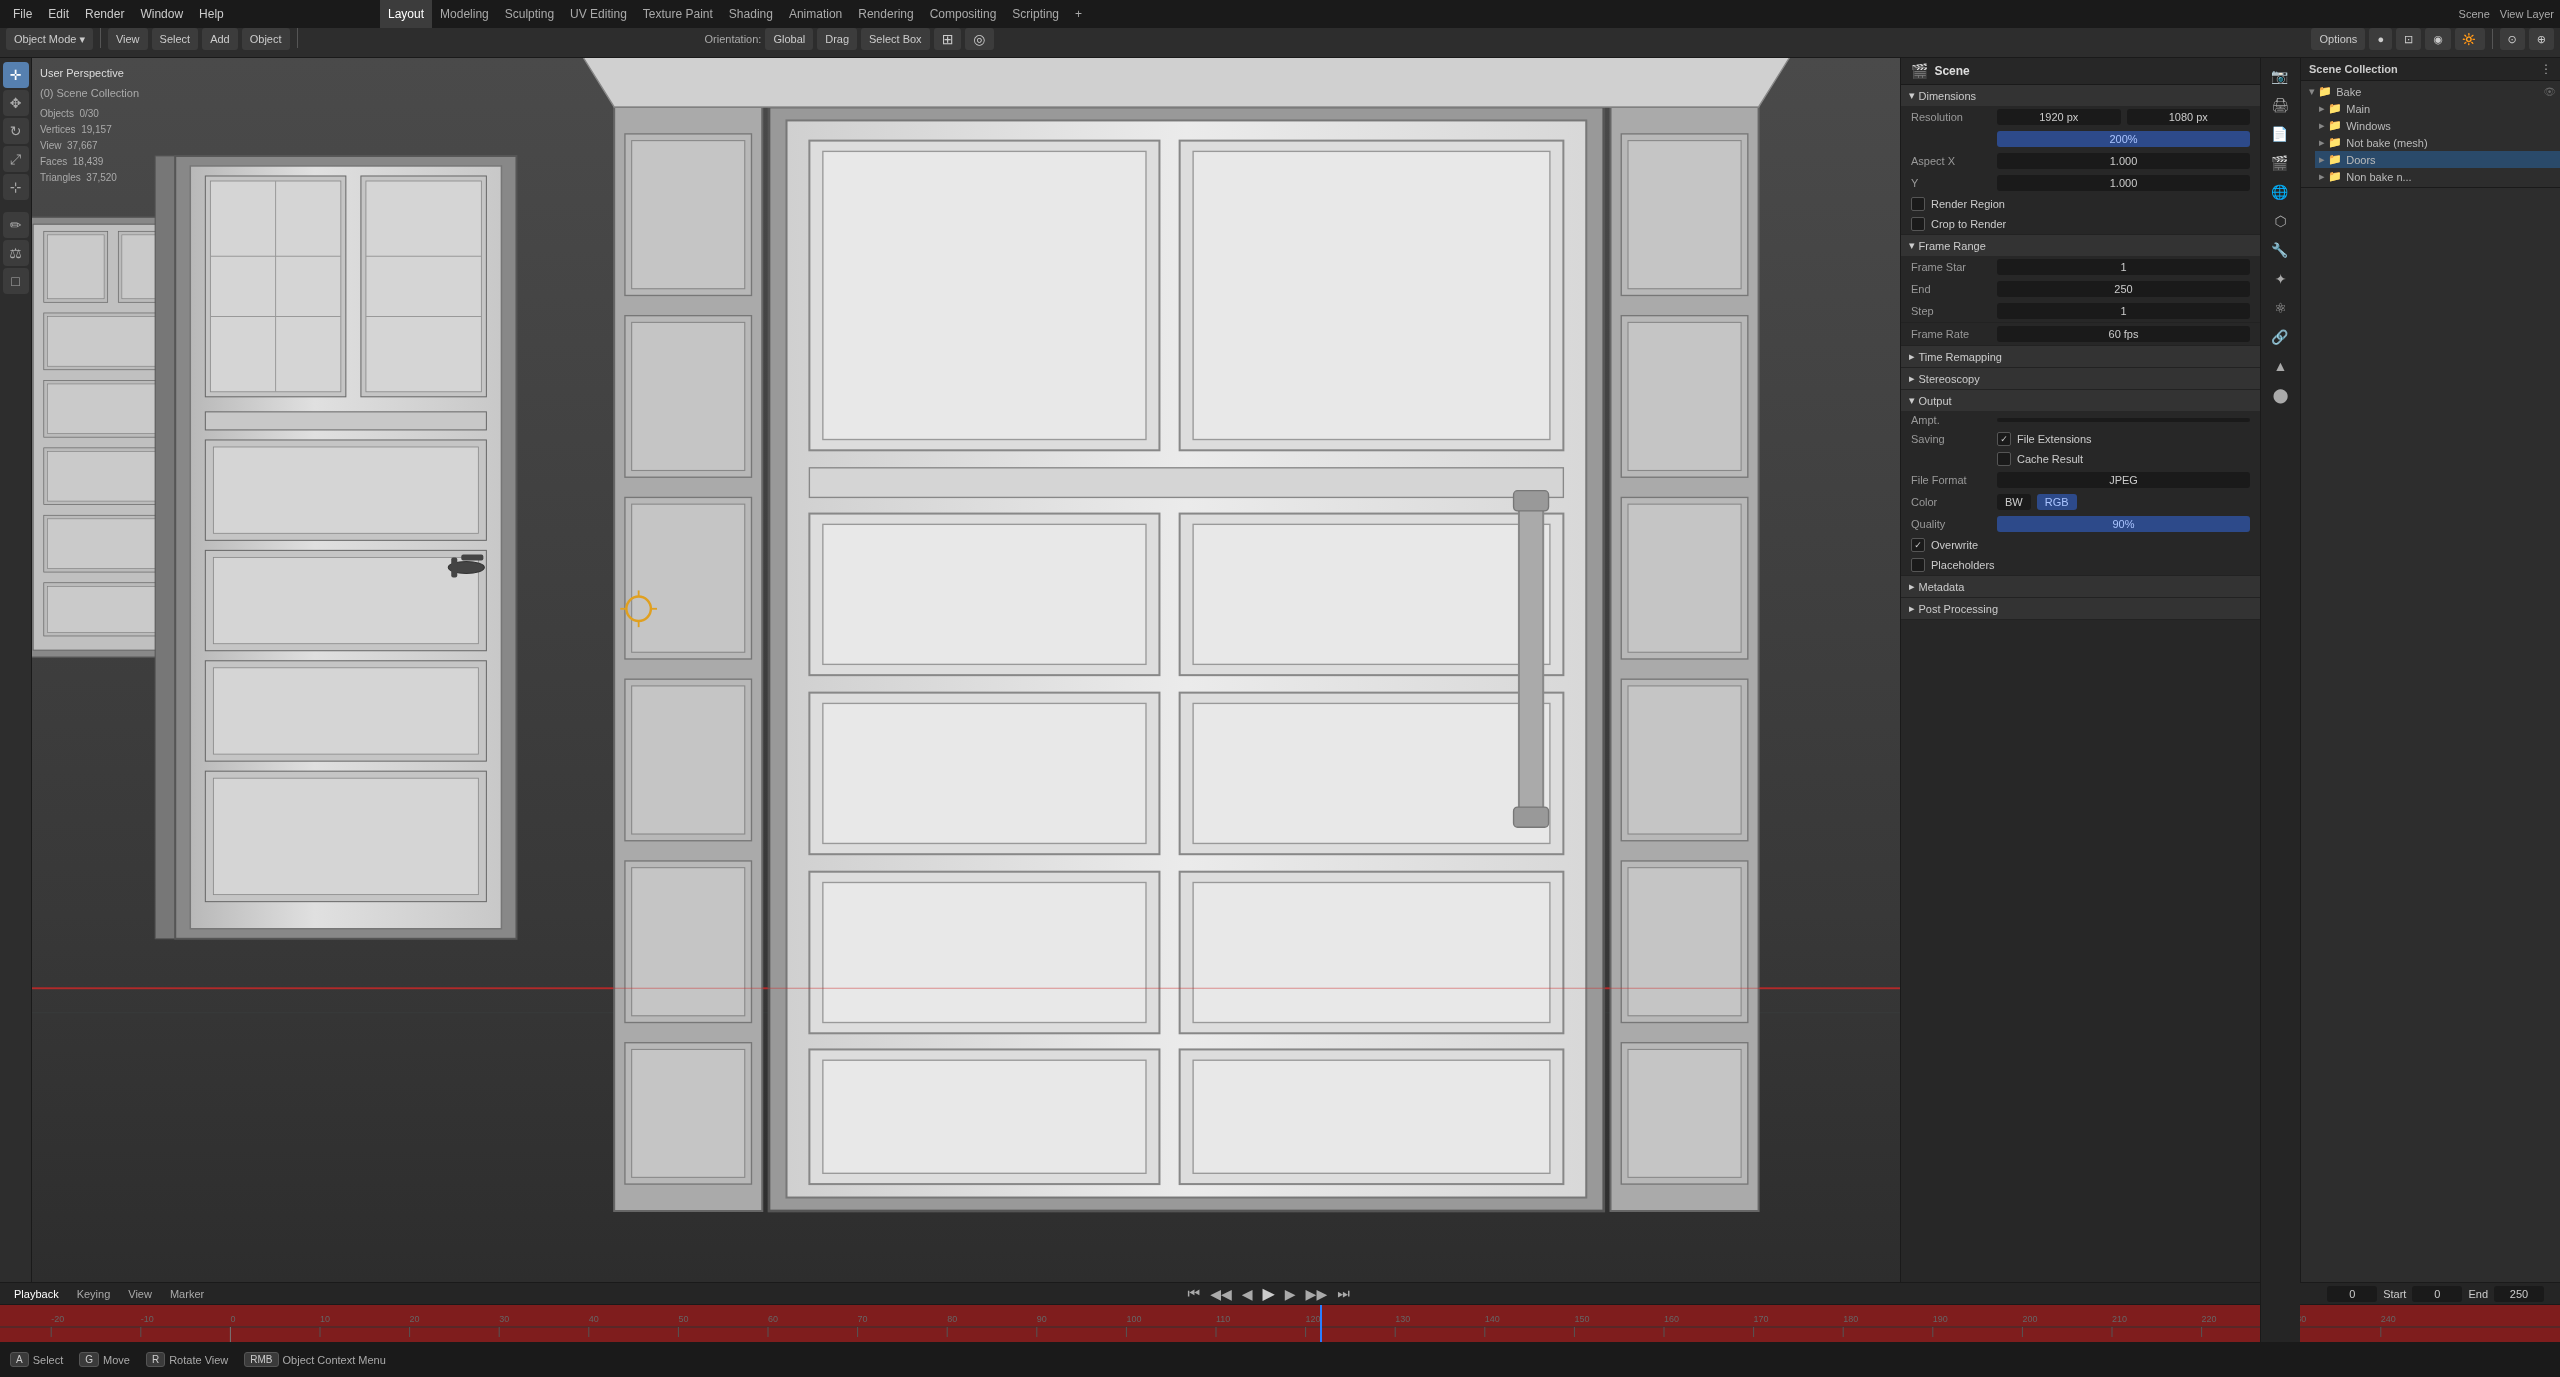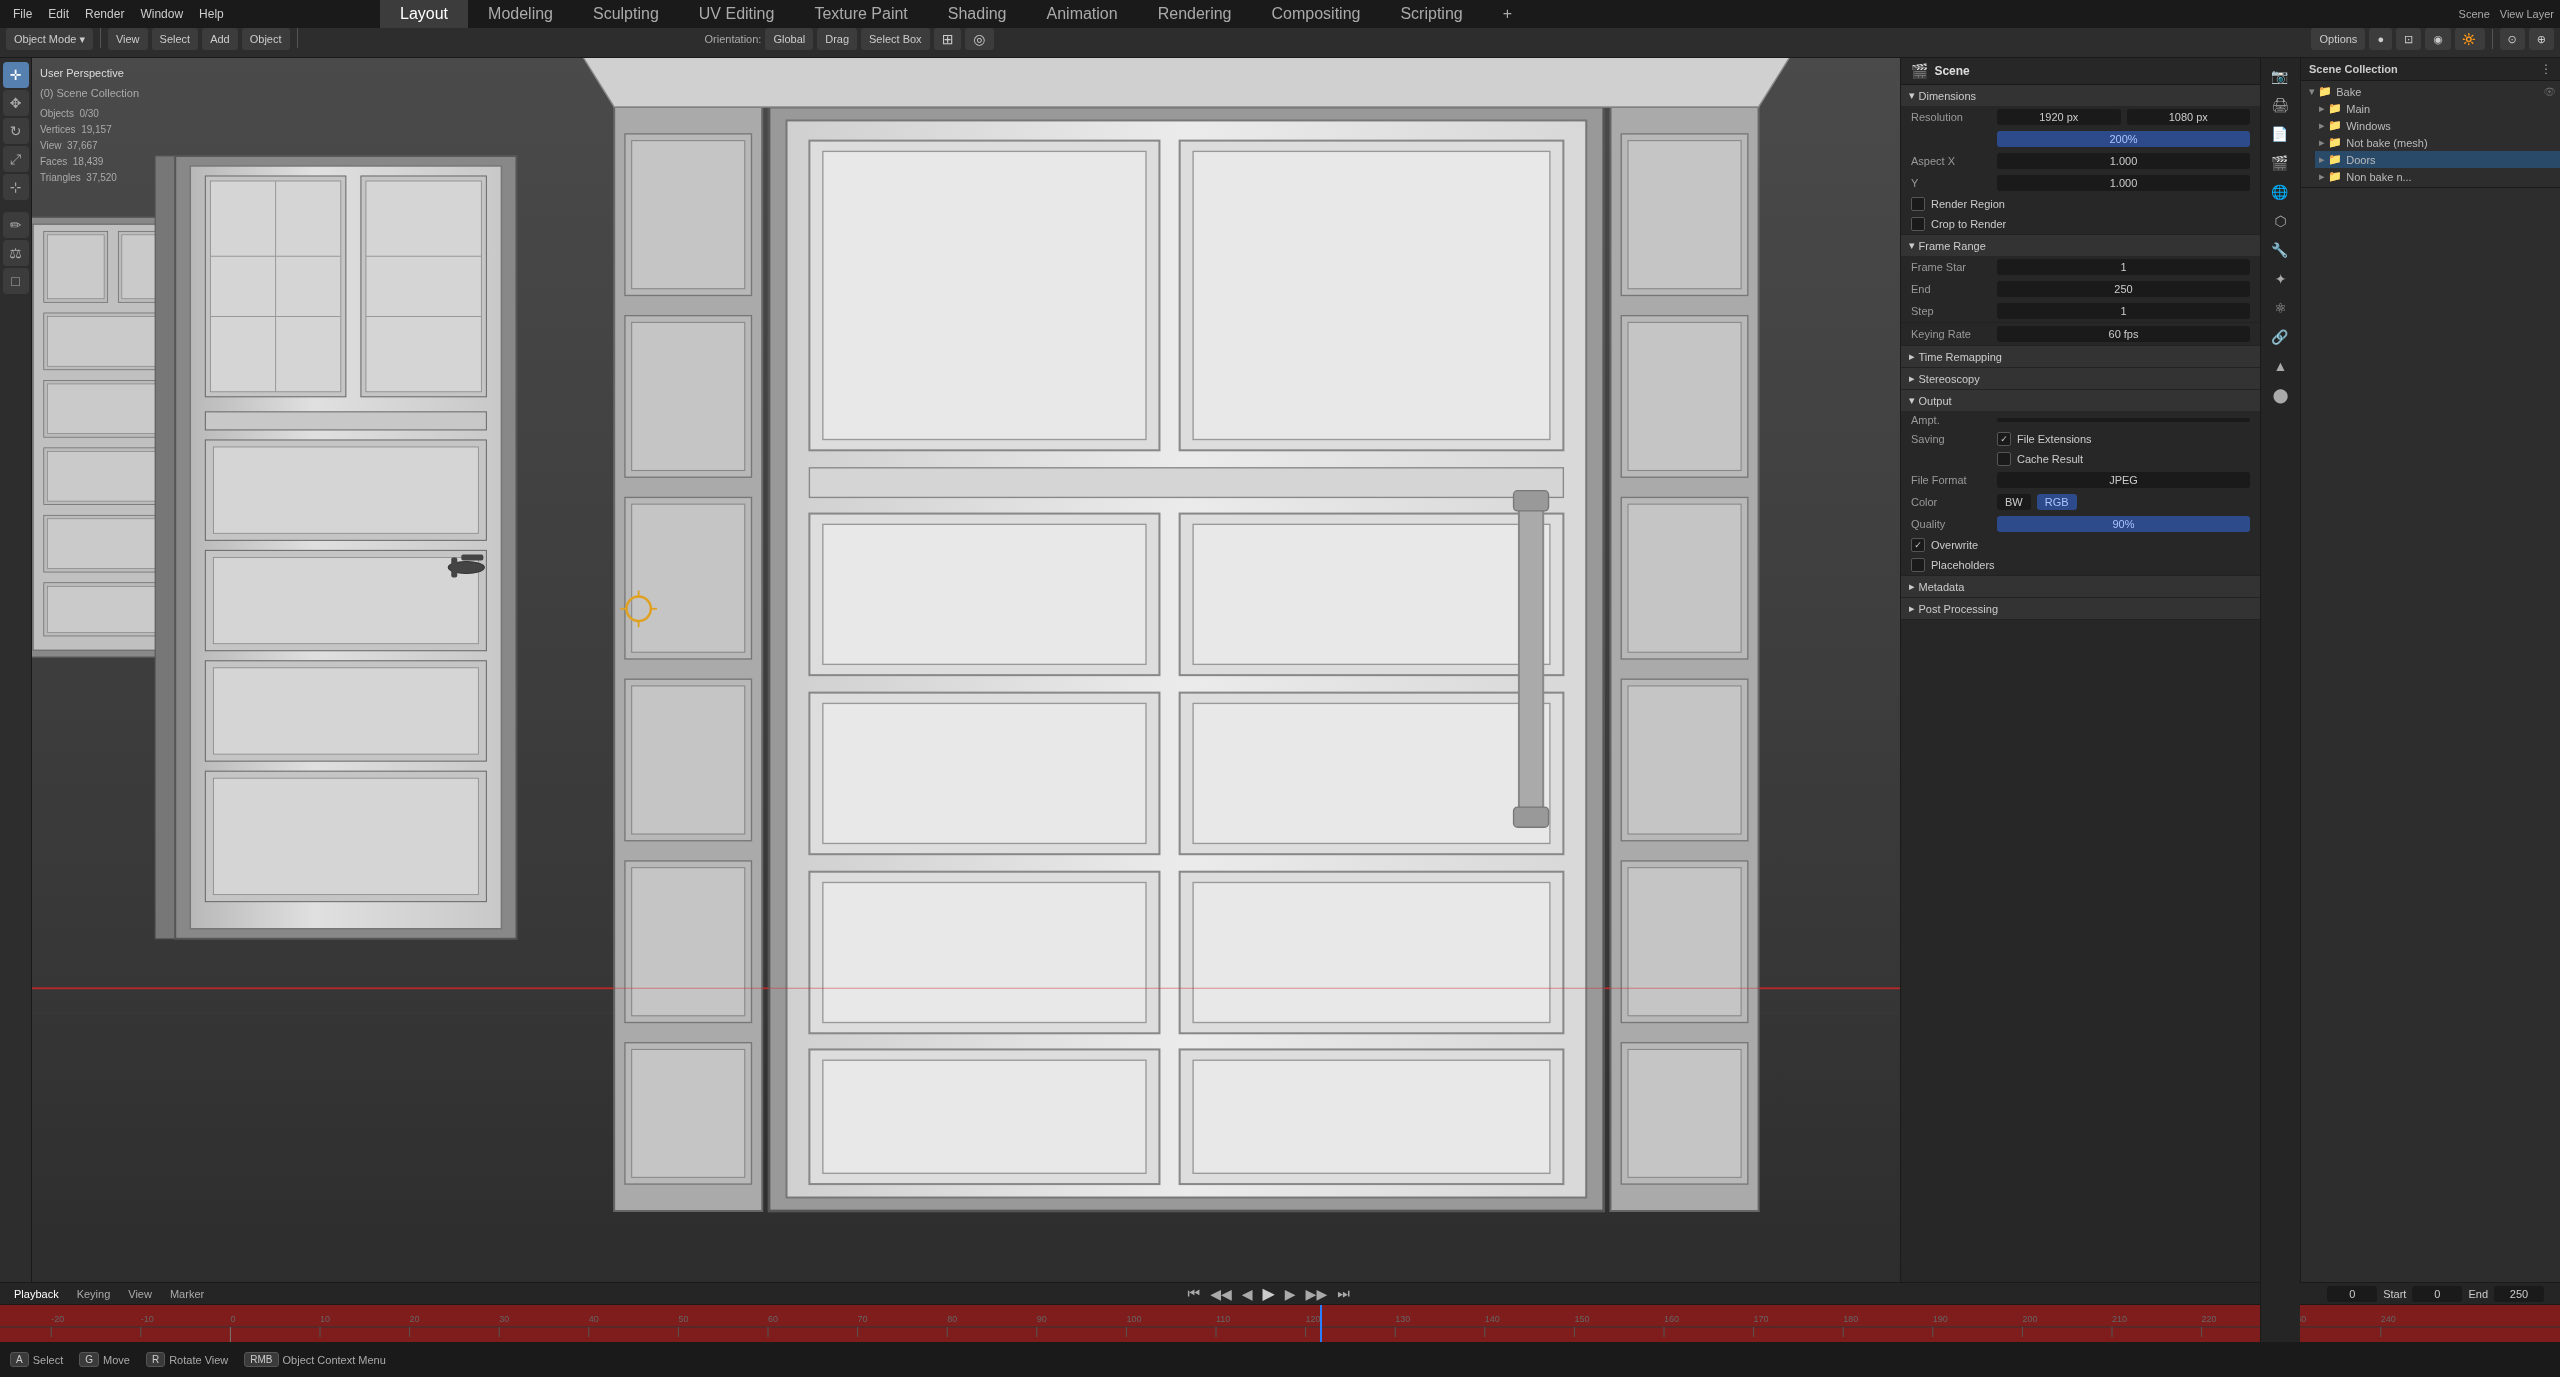--- a/index.html
+++ b/index.html
@@ -39,22 +39,22 @@
     #workspace-tabs {
       position: absolute;
       top: 0;
       left: 380px;
       height: 28px;
       display: flex;
       align-items: center;
       z-index: 101;
     }
     .workspace-tab {
-      padding: 2px 20px;
-      font-size: 16px;
+      padding: 2px 8px;
+      font-size: 12px;
       color: #aaa;
       cursor: pointer;
       height: 28px;
       display: flex;
       align-items: center;
     }
     .workspace-tab.active {
       background: #3c3c3c;
       color: #fff;
     }
@@ -748,21 +748,21 @@
       <div class="props-value">250</div>
     </div>
     <div class="props-row">
       <span class="props-label">Step</span>
       <div class="props-value">1</div>
     </div>
   </div>
 
   <div class="props-section">
     <div class="props-row">
-      <span class="props-label">Keying Rate</span>
+      <span class="props-label">Frame Rate</span>
       <div class="props-value">60 fps</div>
     </div>
   </div>
 
   <div class="props-section">
     <div class="props-section-title">
       <span>▸</span>
       <span>Time Remapping</span>
     </div>
   </div>

